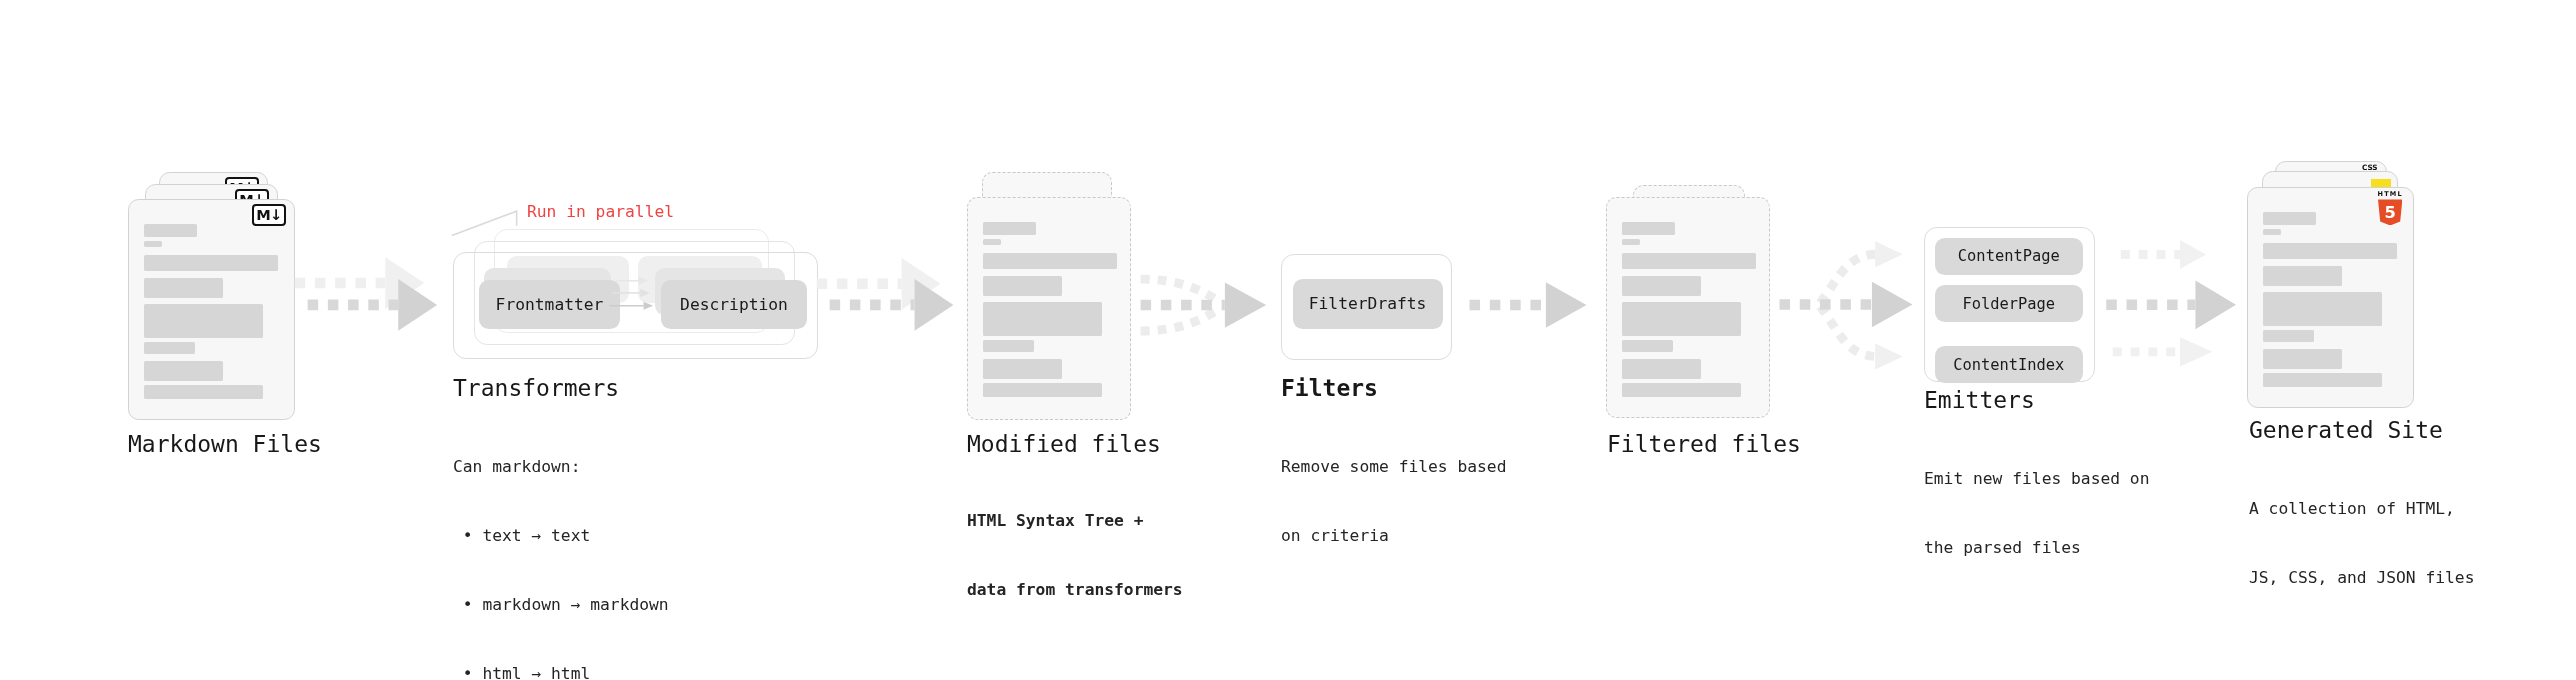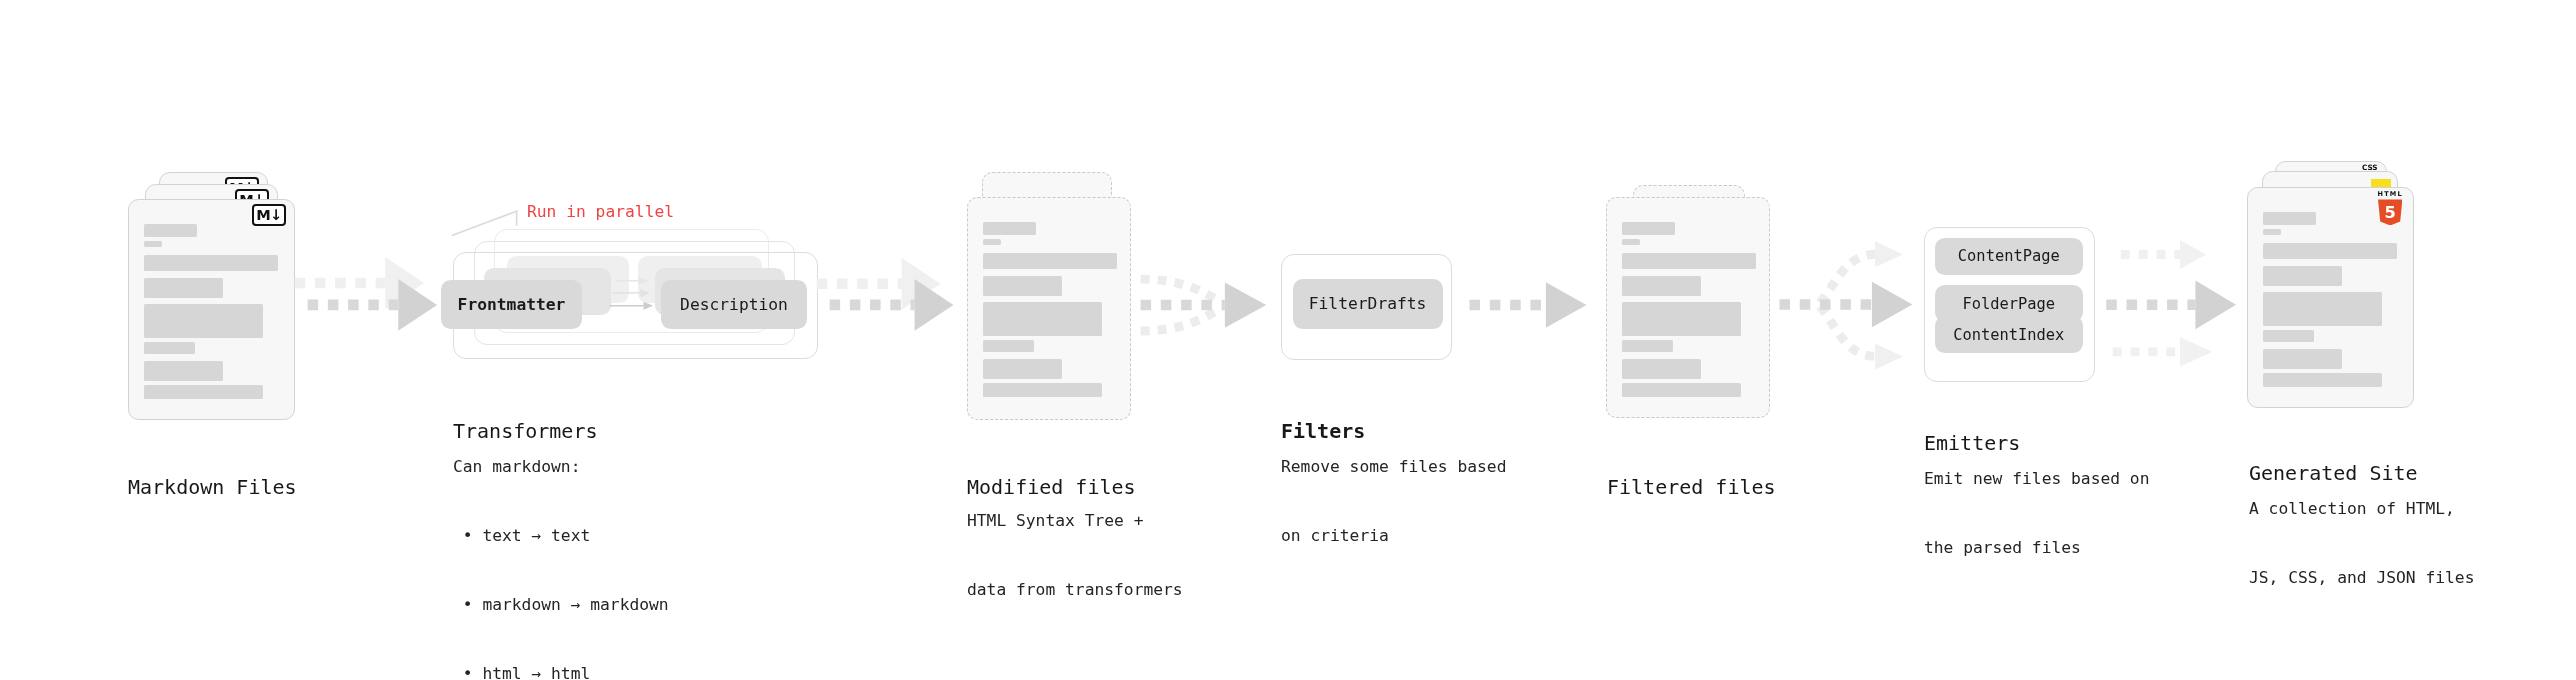--- a/index.html
+++ b/index.html
@@ -36,21 +36,21 @@
   
   .card{position:absolute;border:1.6px solid #dcdcdc;border-radius:13px;box-sizing:border-box;background:transparent;}
   .card.ghost1{border-color:#e4e4e4;}
   .card.ghost2{border-color:#ebebeb;}
   .whitebox{position:absolute;border:1.6px solid #dcdcdc;border-radius:13px;box-sizing:border-box;background:#fff;}
   .pill{position:absolute;background:#d9d9d9;border-radius:9.8px;display:flex;align-items:center;justify-content:center;
         font-size:16.3px;color:#1a1a1a;white-space:pre;}
   .pill.g1{background:#e5e5e5;}
   .pill.g2{background:#efefef;}
   
-  .label{position:absolute;font-size:20px;color:#181818;white-space:pre;margin-top:44px;}
+  .label{position:absolute;font-size:23px;color:#181818;white-space:pre;}
   .desc{position:absolute;font-size:16.3px;color:#242424;white-space:pre;line-height:23px;}
   .annotation{position:absolute;font-size:16.3px;color:#ef4444;white-space:pre;}
   svg{position:absolute;overflow:visible;}
 </style>
 </head>
 <body>
 
 <div class="canvas">
 
   <div>
@@ -93,21 +93,21 @@
 
     <div class="card ghost2" style="left:494px;top:229px;width:275px;height:104px;"></div>
     <div class="card ghost1" style="left:474px;top:241px;width:321px;height:104px;"></div>
 
     <div class="pill g2" style="left:507px;top:256px;width:122px;height:47px;"></div>
     <div class="pill g1" style="left:484px;top:268px;width:127px;height:47px;"></div>
     <div class="pill g2" style="left:638px;top:256px;width:124px;height:47px;"></div>
     <div class="pill g1" style="left:655px;top:268px;width:130px;height:47px;"></div>
 
     <div class="card" style="left:453px;top:252px;width:365px;height:107px;"></div>
-    <div class="pill" style="left:441px;top:280px;width:141px;height:49px;font-weight:bold;">Frontmatter</div>
+    <div class="pill" style="left:479px;top:280px;width:141px;height:49px;">Frontmatter</div>
     <div class="pill" style="left:661px;top:280px;width:146px;height:49px;">Description</div>
 
     <svg style="left:608px;top:275px;" width="50" height="39" viewBox="0 0 62 48">
       <line x1="10" y1="7" x2="38" y2="7" stroke="#e7e7e7" stroke-width="2"></line>
         <polygon points="38,2 50,7 38,12" fill="#e7e7e7"></polygon>
       <line x1="5" y1="22" x2="40" y2="22" stroke="#e2e2e2" stroke-width="2"></line>
         <polygon points="40,17 52,22 40,27" fill="#e2e2e2"></polygon>
       <line x1="2" y1="38" x2="44" y2="38" stroke="#cccccc" stroke-width="2"></line>
         <polygon points="44,33 56,38 44,43" fill="#cccccc"></polygon>
     </svg>
@@ -138,21 +138,21 @@
           <div></div>
         <div></div>
           <div></div>
         <div></div>
           <div></div>
         <div></div>
           <div></div>
       </div>
     </div>
     <div class="label" style="left:967px;top:431px;">Modified files</div>
-    <div class="desc" style="left:967px;top:463px;">
+    <div class="desc" style="left:967px;top:463px;font-weight:bold;">
       <div>HTML Syntax Tree +</div>
       <div>data from transformers</div>
     </div>
   </div>
 
   <svg style="left:1134px;top:267px;" width="142" height="77" viewBox="0 0 175 95">
     <path d="M8,15 C55,15 82,28 103,41" fill="none" stroke="#ececec" stroke-width="11" stroke-dasharray="11 10"></path>
     <path d="M8,79 C55,79 82,66 103,53" fill="none" stroke="#ececec" stroke-width="11" stroke-dasharray="11 10"></path>
     <line x1="8" y1="47" x2="112" y2="47" stroke="#d8d8d8" stroke-width="13" stroke-dasharray="13 12"></line>
     <polygon points="112,19 163,47 112,75" fill="#d2d2d2"></polygon>
@@ -197,21 +197,21 @@
     <path d="M58,84 C80,112 90,146 128,146" fill="none" stroke="#ececec" stroke-width="11" stroke-dasharray="11 10"></path>
     <polygon points="126,130 160,146 126,162" fill="#f0f0f0"></polygon>
     <line x1="8" y1="82" x2="122" y2="82" stroke="#d8d8d8" stroke-width="13" stroke-dasharray="13 12"></line>
     <polygon points="122,54 172,82 122,110" fill="#d2d2d2"></polygon>
   </svg>
 
   <div>
     <div class="whitebox" style="left:1924px;top:227px;width:171px;height:155px;padding-left:24px;">
       <div class="pill" style="left:9.8px;top:9.8px;width:148px;height:37px;font-size:15.4px;">ContentPage</div>
       <div class="pill" style="left:9.8px;top:57px;width:148px;height:37px;font-size:15.4px;">FolderPage</div>
-      <div class="pill" style="left:9.8px;top:88px;width:148px;height:37px;font-size:15.4px;">ContentIndex</div>
+      <div class="pill" style="left:9.8px;top:118px;width:148px;height:37px;font-size:15.4px;">ContentIndex</div>
     </div>
     <div class="label" style="left:1924px;top:387px;">Emitters</div>
     <div class="desc" style="left:1924px;top:421px;">
       <div>Emit new files based on</div>
       <div>the parsed files</div>
     </div>
   </div>
 
   <svg style="left:2103px;top:238px;" width="146" height="132" viewBox="0 0 180 162">
     <line x1="22" y1="20" x2="95" y2="20" stroke="#f0f0f0" stroke-width="11" stroke-dasharray="11 11"></line>

